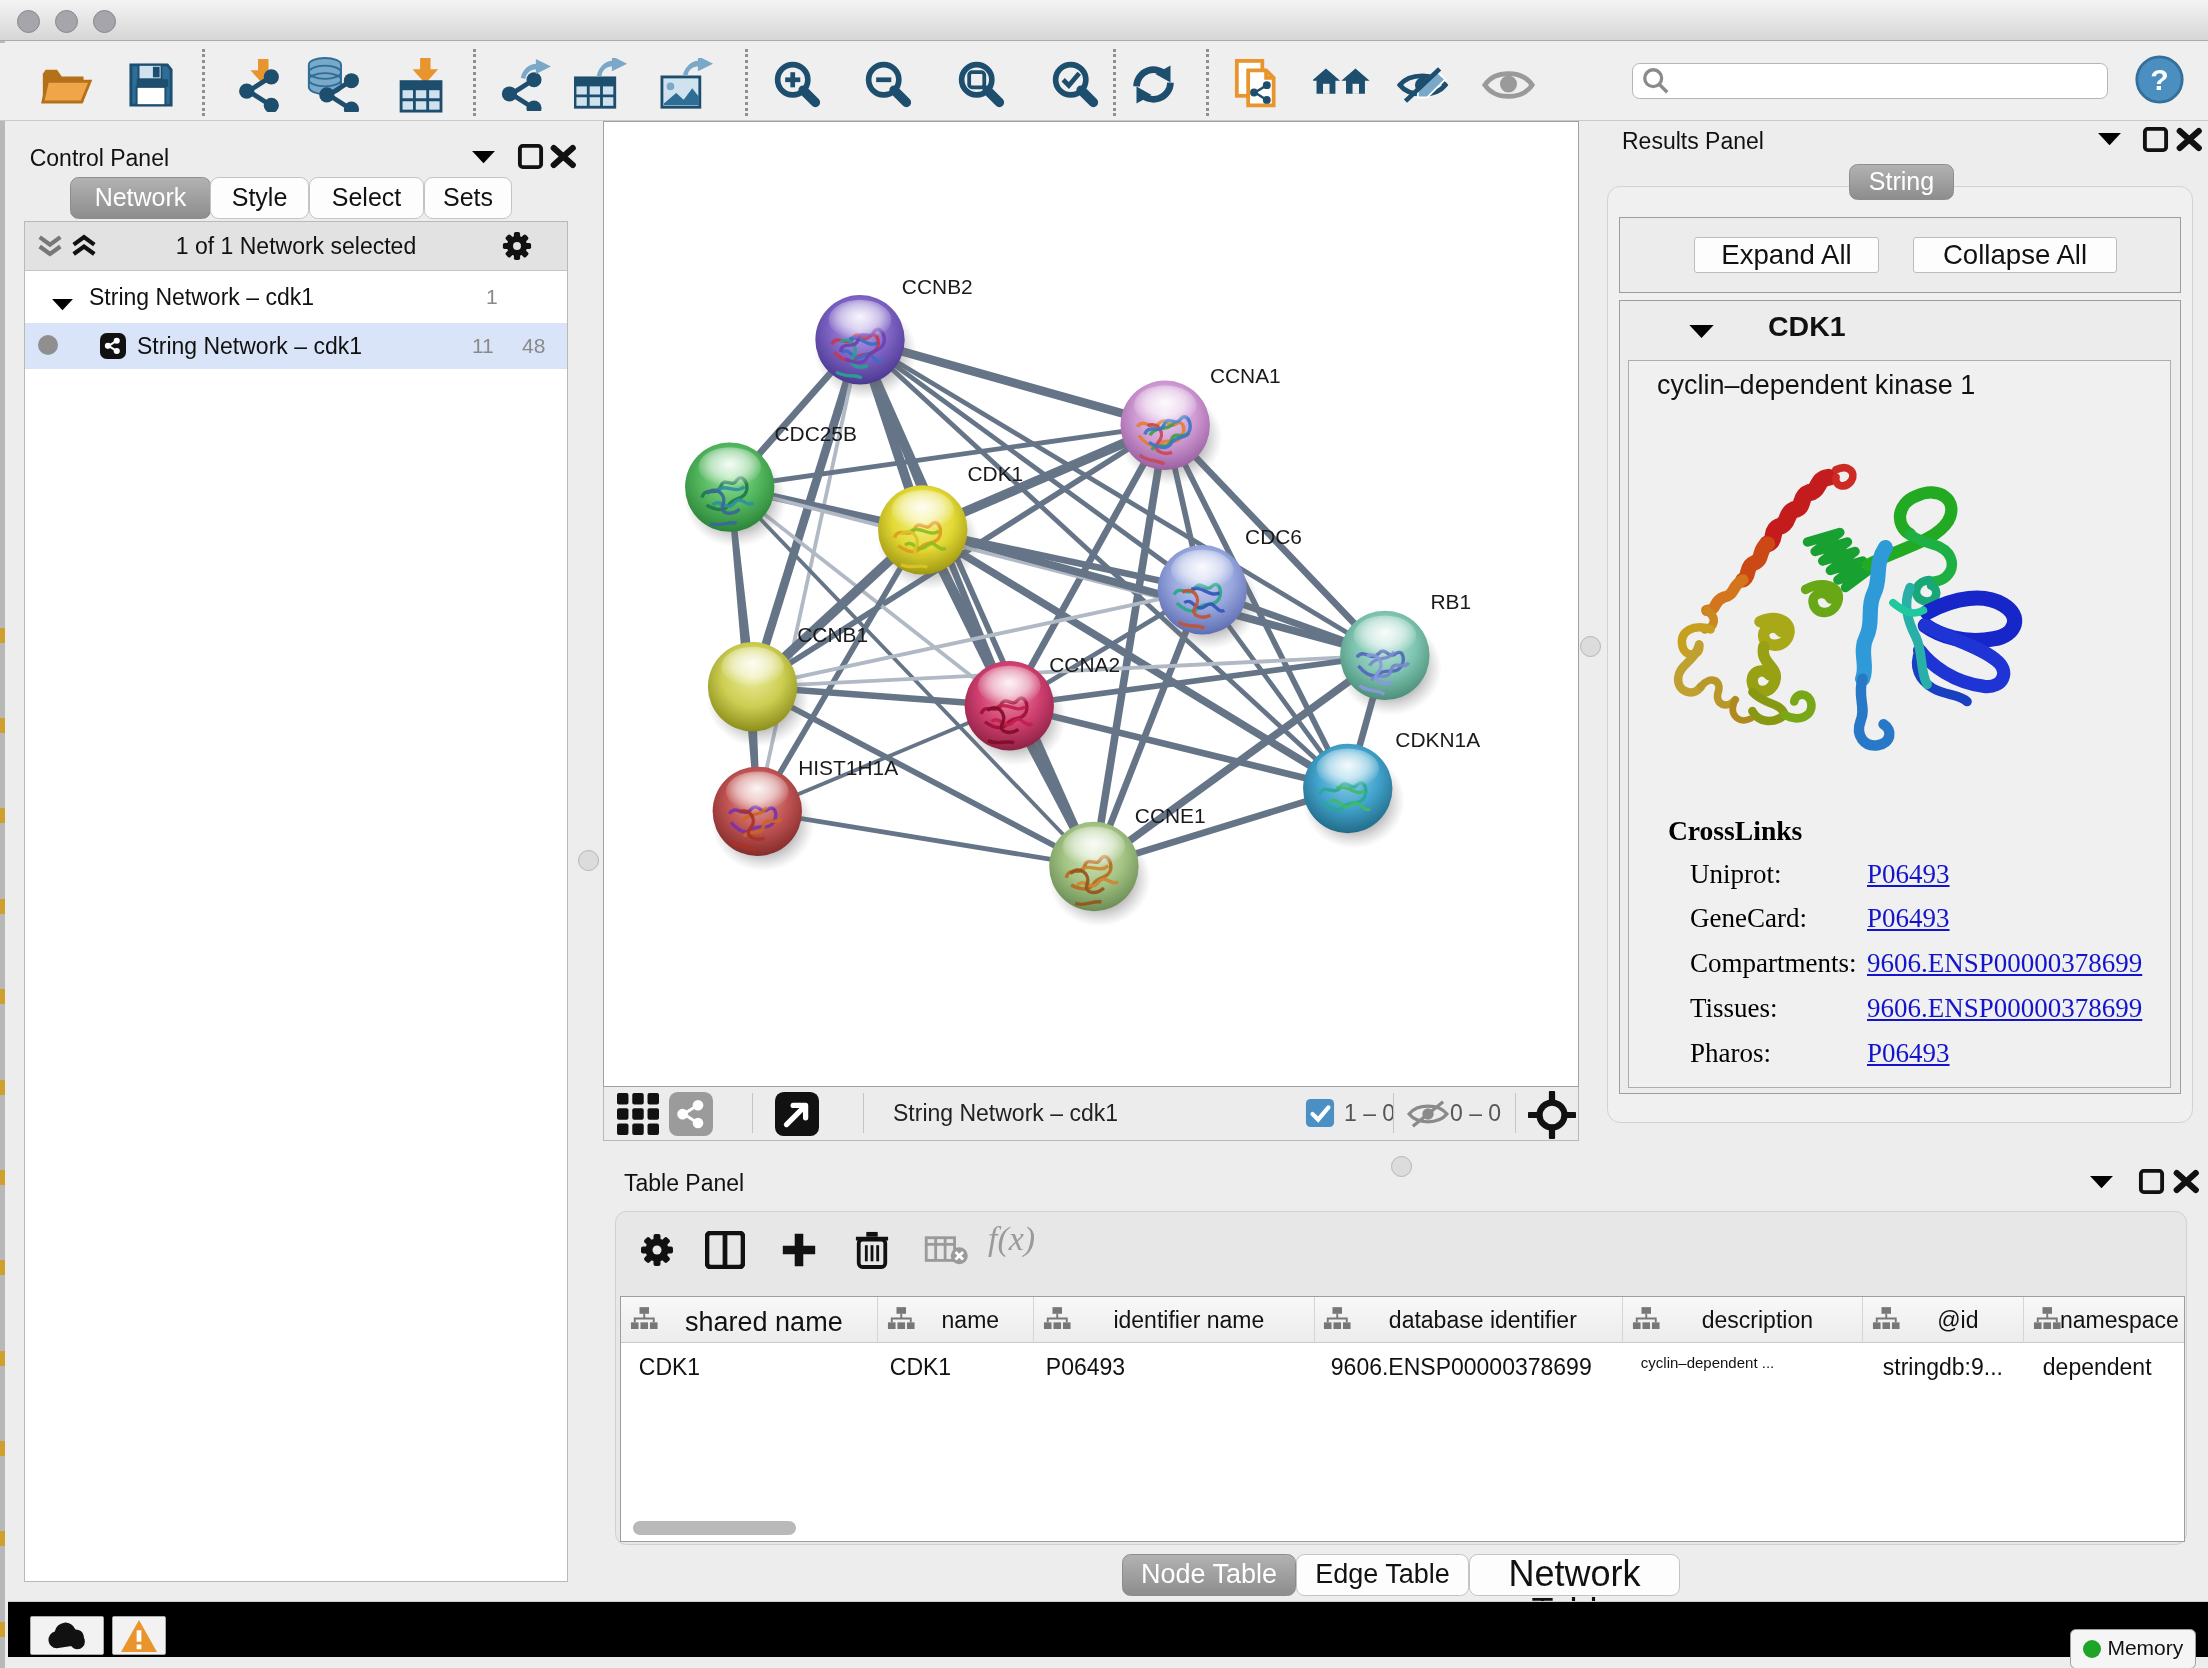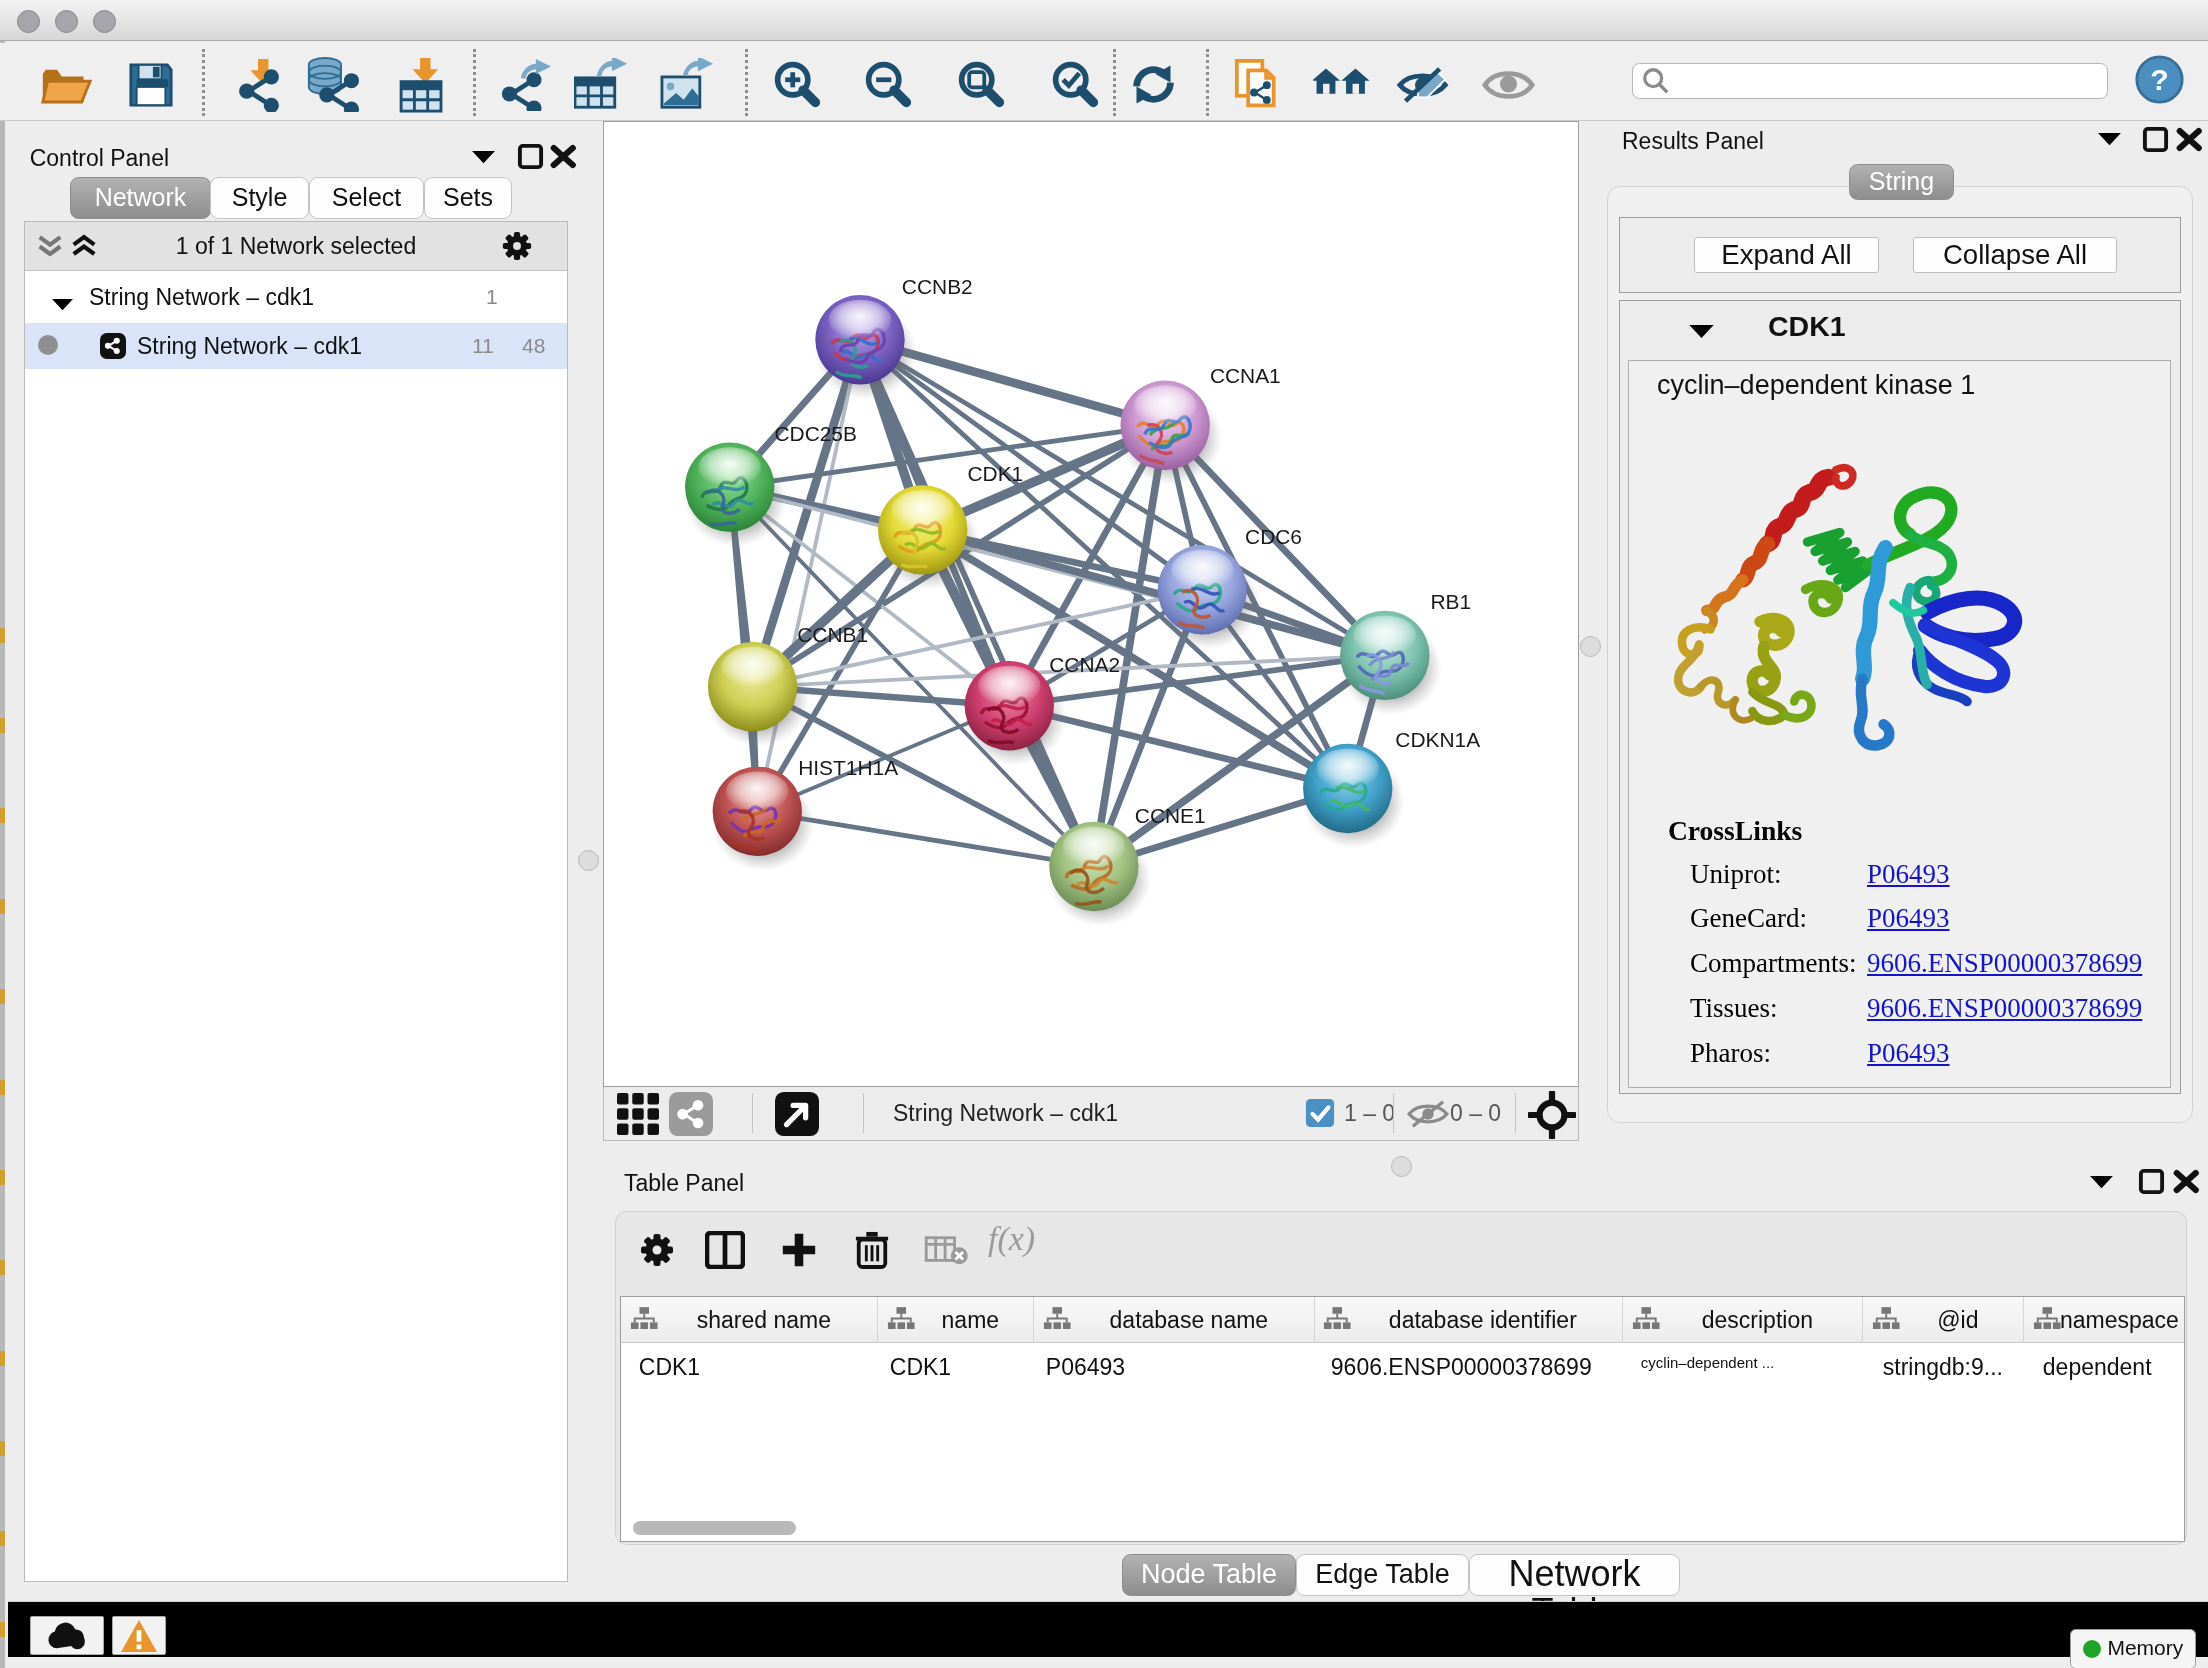--- a/index.html
+++ b/index.html
@@ -665,41 +665,41 @@
 <div style="position:absolute;left:3.8px;top:84px;width:1565px;height:246px;background:#fff;border:1.9px solid #9d9d9d;overflow:hidden">
 <div style="position:absolute;left:0;top:0;width:1565px;height:46px;background:linear-gradient(#f8f8f8,#ececec);border-bottom:1.9px solid #c9c9c9">
 <div style="position:absolute;left:0px;top:0;width:257px;height:46px;border-right:1.9px solid #d5d5d5">
             <div class="wicon" style="left:9.5px;top:8.6px"><svg width="28.5" height="27" viewBox="0 0 30 28">
                 <rect x="10" y="1" width="10" height="7" fill="#777"></rect>
                 <rect x="1" y="17" width="8" height="7" fill="#777"></rect>
                 <rect x="11" y="17" width="8" height="7" fill="#777"></rect>
                 <rect x="21" y="17" width="8" height="7" fill="#777"></rect>
                 <path d="M15,8 L15,13 M5,17 L5,13 L25,13 L25,17" fill="none" stroke="#777" stroke-width="2"></path>
               </svg></div>
-            <div style="position:absolute;left:32px;right:1.9px;top:9.5px;text-align:center;font-size:23px;color:#111;white-space:nowrap">shared name</div>
+            <div style="position:absolute;left:32px;right:1.9px;top:9.5px;text-align:center;font-size:27px;color:#111;white-space:nowrap">shared name</div>
           </div>
 <div style="position:absolute;left:257px;top:0;width:156px;height:46px;border-right:1.9px solid #d5d5d5">
             <div class="wicon" style="left:9.5px;top:8.6px"><svg width="28.5" height="27" viewBox="0 0 30 28">
                 <rect x="10" y="1" width="10" height="7" fill="#777"></rect>
                 <rect x="1" y="17" width="8" height="7" fill="#777"></rect>
                 <rect x="11" y="17" width="8" height="7" fill="#777"></rect>
                 <rect x="21" y="17" width="8" height="7" fill="#777"></rect>
                 <path d="M15,8 L15,13 M5,17 L5,13 L25,13 L25,17" fill="none" stroke="#777" stroke-width="2"></path>
               </svg></div>
             <div style="position:absolute;left:32px;right:1.9px;top:9.5px;text-align:center;font-size:23px;color:#111;white-space:nowrap">name</div>
           </div>
 <div style="position:absolute;left:413px;top:0;width:281px;height:46px;border-right:1.9px solid #d5d5d5">
             <div class="wicon" style="left:9.5px;top:8.6px"><svg width="28.5" height="27" viewBox="0 0 30 28">
                 <rect x="10" y="1" width="10" height="7" fill="#777"></rect>
                 <rect x="1" y="17" width="8" height="7" fill="#777"></rect>
                 <rect x="11" y="17" width="8" height="7" fill="#777"></rect>
                 <rect x="21" y="17" width="8" height="7" fill="#777"></rect>
                 <path d="M15,8 L15,13 M5,17 L5,13 L25,13 L25,17" fill="none" stroke="#777" stroke-width="2"></path>
               </svg></div>
-            <div style="position:absolute;left:32px;right:1.9px;top:9.5px;text-align:center;font-size:23px;color:#111;white-space:nowrap">database name</div>
+            <div style="position:absolute;left:32px;right:1.9px;top:9.5px;text-align:center;font-size:23px;color:#111;white-space:nowrap">identifier name</div>
           </div>
 <div style="position:absolute;left:693px;top:0;width:309px;height:46px;border-right:1.9px solid #d5d5d5">
             <div class="wicon" style="left:9.5px;top:8.6px"><svg width="28.5" height="27" viewBox="0 0 30 28">
                 <rect x="10" y="1" width="10" height="7" fill="#777"></rect>
                 <rect x="1" y="17" width="8" height="7" fill="#777"></rect>
                 <rect x="11" y="17" width="8" height="7" fill="#777"></rect>
                 <rect x="21" y="17" width="8" height="7" fill="#777"></rect>
                 <path d="M15,8 L15,13 M5,17 L5,13 L25,13 L25,17" fill="none" stroke="#777" stroke-width="2"></path>
               </svg></div>
             <div style="position:absolute;left:32px;right:1.9px;top:9.5px;text-align:center;font-size:23px;color:#111;white-space:nowrap">database identifier</div>

